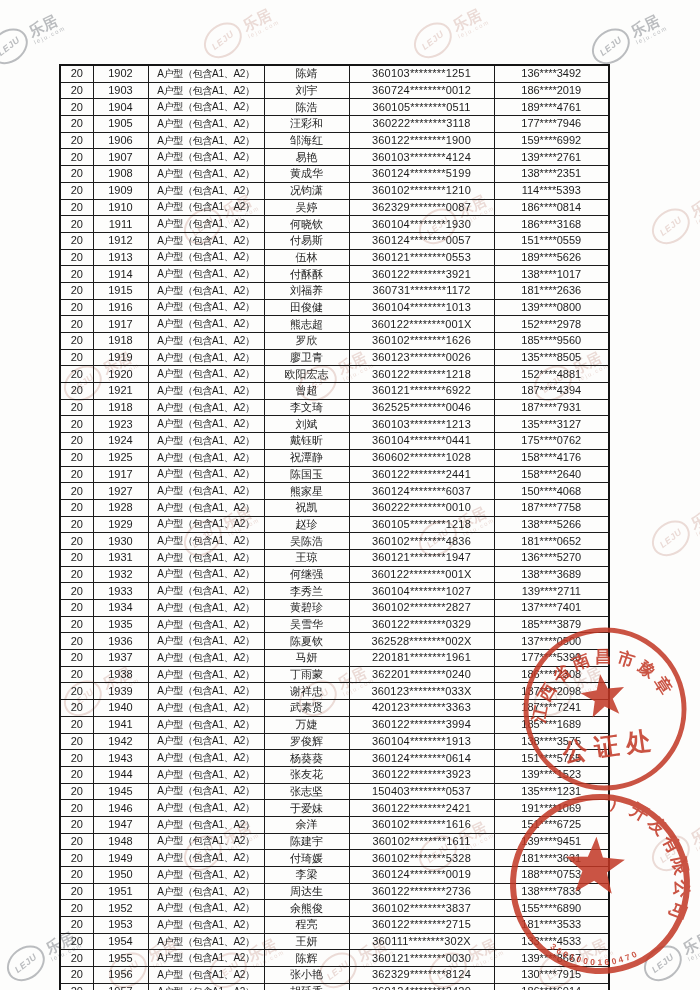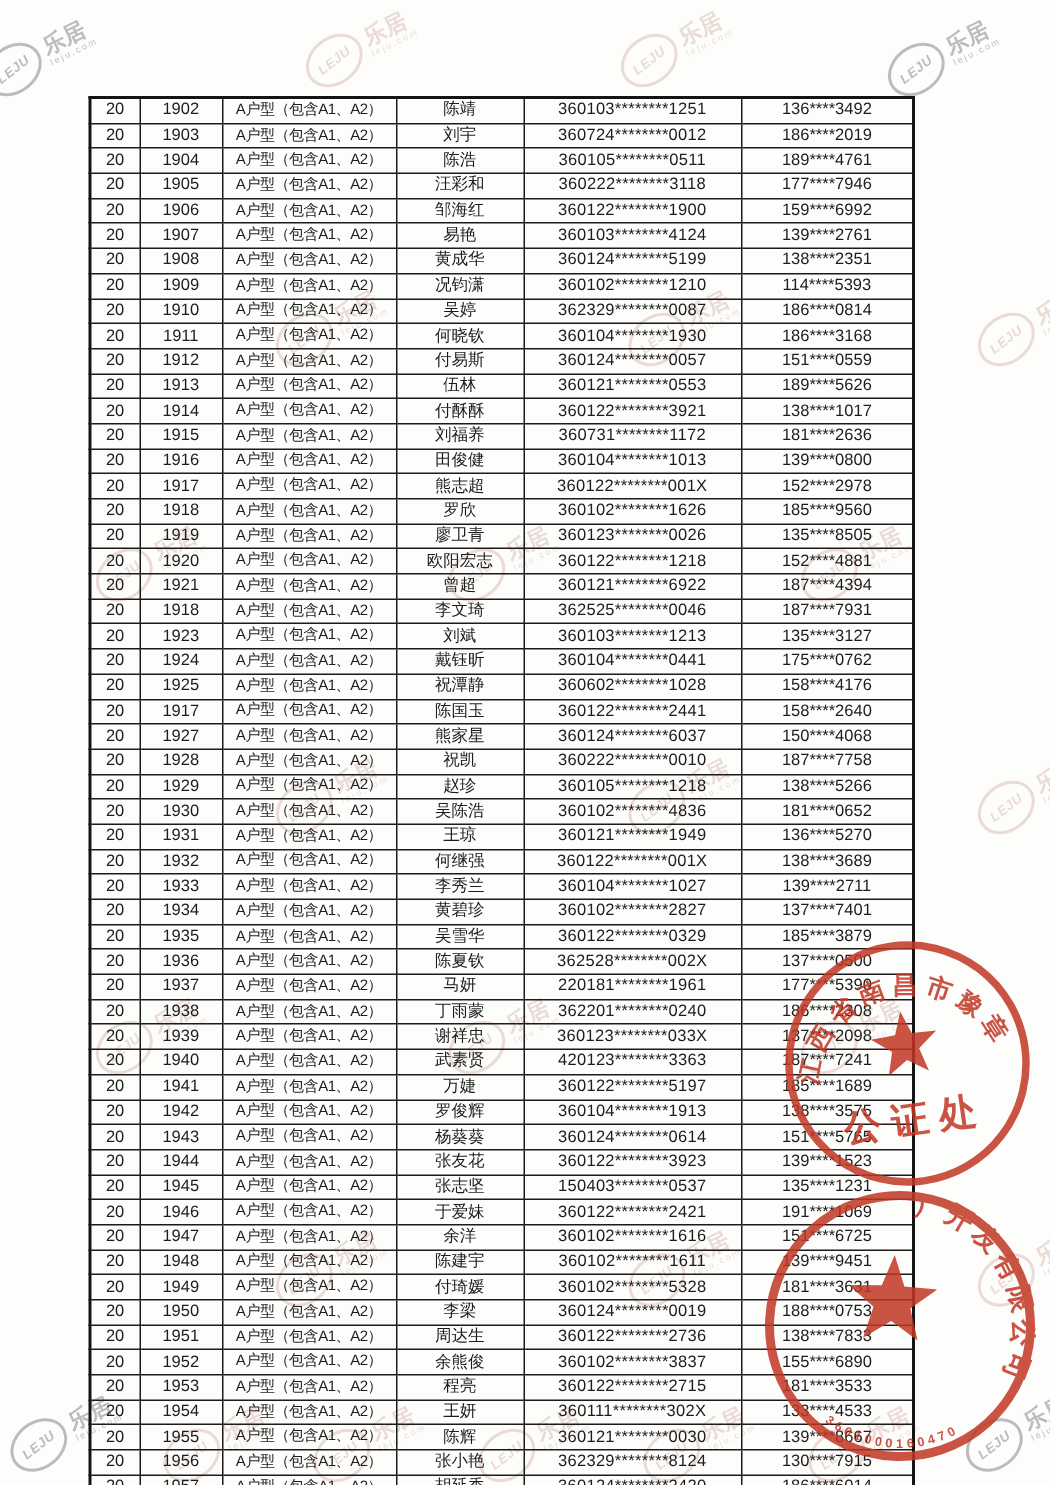--- a/index.html
+++ b/index.html
@@ -396,21 +396,21 @@
         <td class="c2">A户型（包含A1、A2）</td>
         <td class="c3">吴陈浩</td>
         <td class="c4">360102********4836</td>
         <td class="c5">181****0652</td>
       </tr>
       <tr>
         <td class="c0">20</td>
         <td class="c1">1931</td>
         <td class="c2">A户型（包含A1、A2）</td>
         <td class="c3">王琼</td>
-        <td class="c4">360121********1949</td>
+        <td class="c4">360121********1947</td>
         <td class="c5">136****5270</td>
       </tr>
       <tr>
         <td class="c0">20</td>
         <td class="c1">1932</td>
         <td class="c2">A户型（包含A1、A2）</td>
         <td class="c3">何继强</td>
         <td class="c4">360122********001X</td>
         <td class="c5">138****3689</td>
       </tr>
@@ -476,21 +476,21 @@
         <td class="c2">A户型（包含A1、A2）</td>
         <td class="c3">武素贤</td>
         <td class="c4">420123********3363</td>
         <td class="c5">187****7241</td>
       </tr>
       <tr>
         <td class="c0">20</td>
         <td class="c1">1941</td>
         <td class="c2">A户型（包含A1、A2）</td>
         <td class="c3">万婕</td>
-        <td class="c4">360122********5197</td>
+        <td class="c4">360122********3994</td>
         <td class="c5">185****1689</td>
       </tr>
       <tr>
         <td class="c0">20</td>
         <td class="c1">1942</td>
         <td class="c2">A户型（包含A1、A2）</td>
         <td class="c3">罗俊辉</td>
         <td class="c4">360104********1913</td>
         <td class="c5">138****3575</td>
       </tr>

